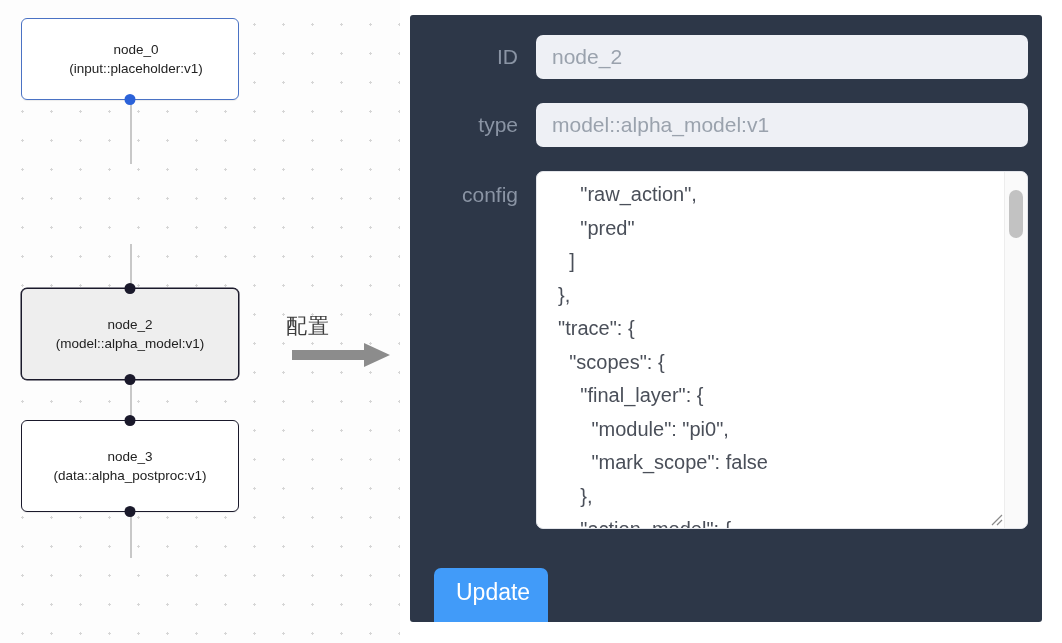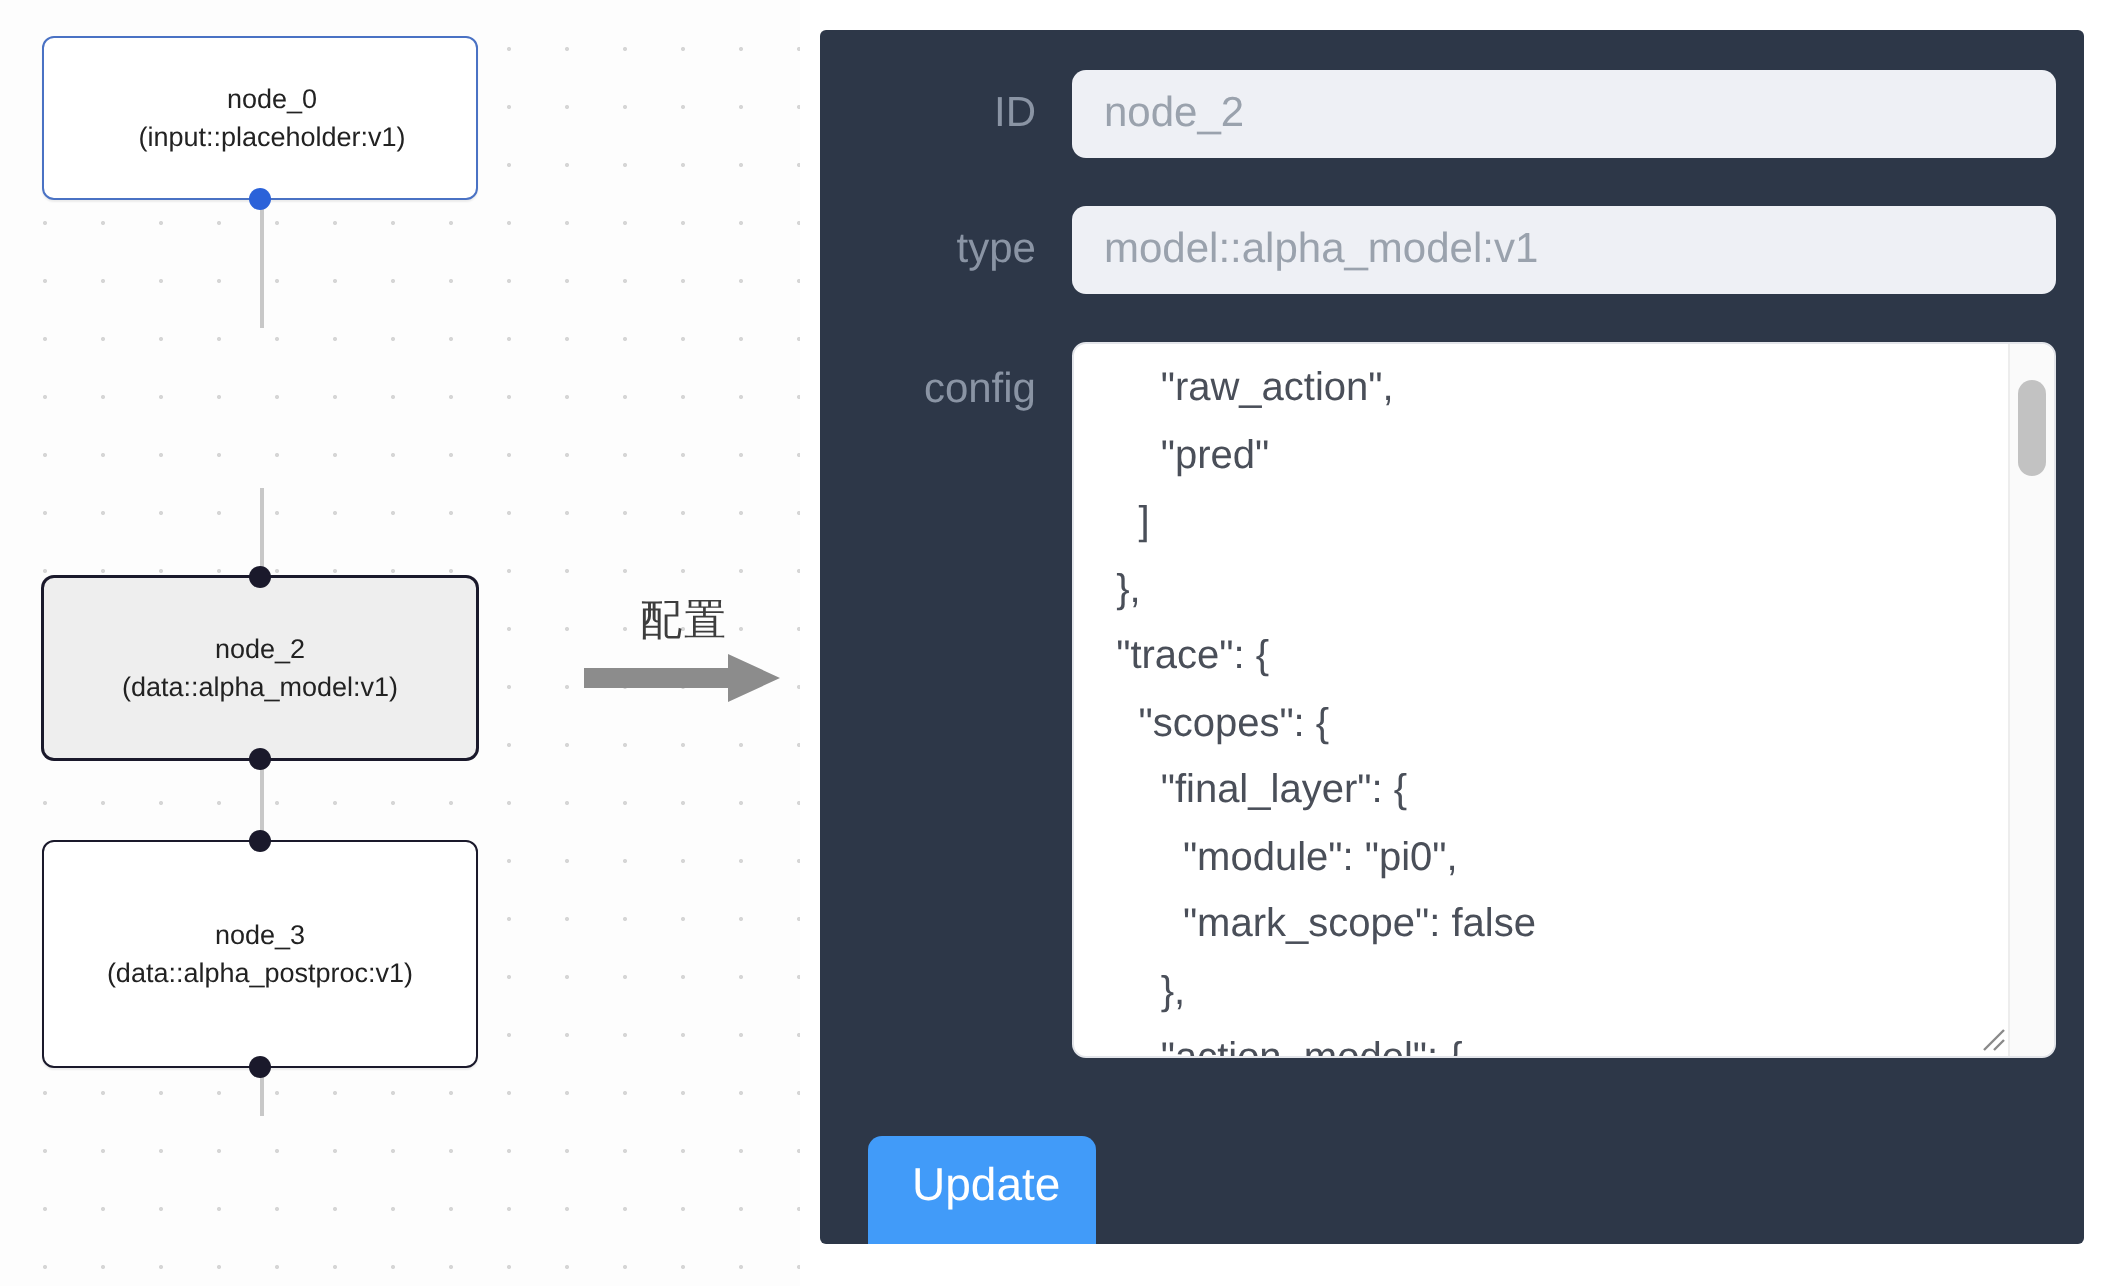--- a/index.html
+++ b/index.html
@@ -74,23 +74,22 @@
   }
   .handle.top { top: -6px; }
   .handle.bottom { bottom: -6px; }
   .handle.blue { background: #2b62d9; }
   .handle.pink { background: #ff0072; }
 
   
   #annotation {
     position: absolute;
     left: 286px;
-    top: 296px;
+    top: 312px;
     width: 112px;
-    text-align: center;
   }
   #annotation .anno-text {
     font-size: 21px;
     color: #3d3d3d;
     letter-spacing: 1px;
     display: block;
     margin-bottom: 2px;
   }
   #annotation .arrow {
     display: block;
@@ -220,27 +219,27 @@
       <span>node_0</span><br>
       <span>(input::placeholder:v1)</span>
     </span>
     <span class="handle bottom blue"></span>
   </div>
 
 
   <div class="node selected" style="top:288px;height:92px;">
     <span class="lbl">
       <span>node_2</span><br>
-      <span>(data::alpha_model:v1)</span>
+      <span>(model::alpha_model:v1)</span>
     </span>
     <span class="handle top"></span>
     <span class="handle bottom"></span>
   </div>
 
-  <div class="node" style="top:420px;height:114px;align-items:center;">
+  <div class="node" style="top:420px;height:92px;align-items:center;">
     <span class="lbl">
       <span>node_3</span><br>
       <span>(data::alpha_postproc:v1)</span>
     </span>
     <span class="handle top"></span>
     <span class="handle bottom"></span>
   </div>
 
 
 </div>

